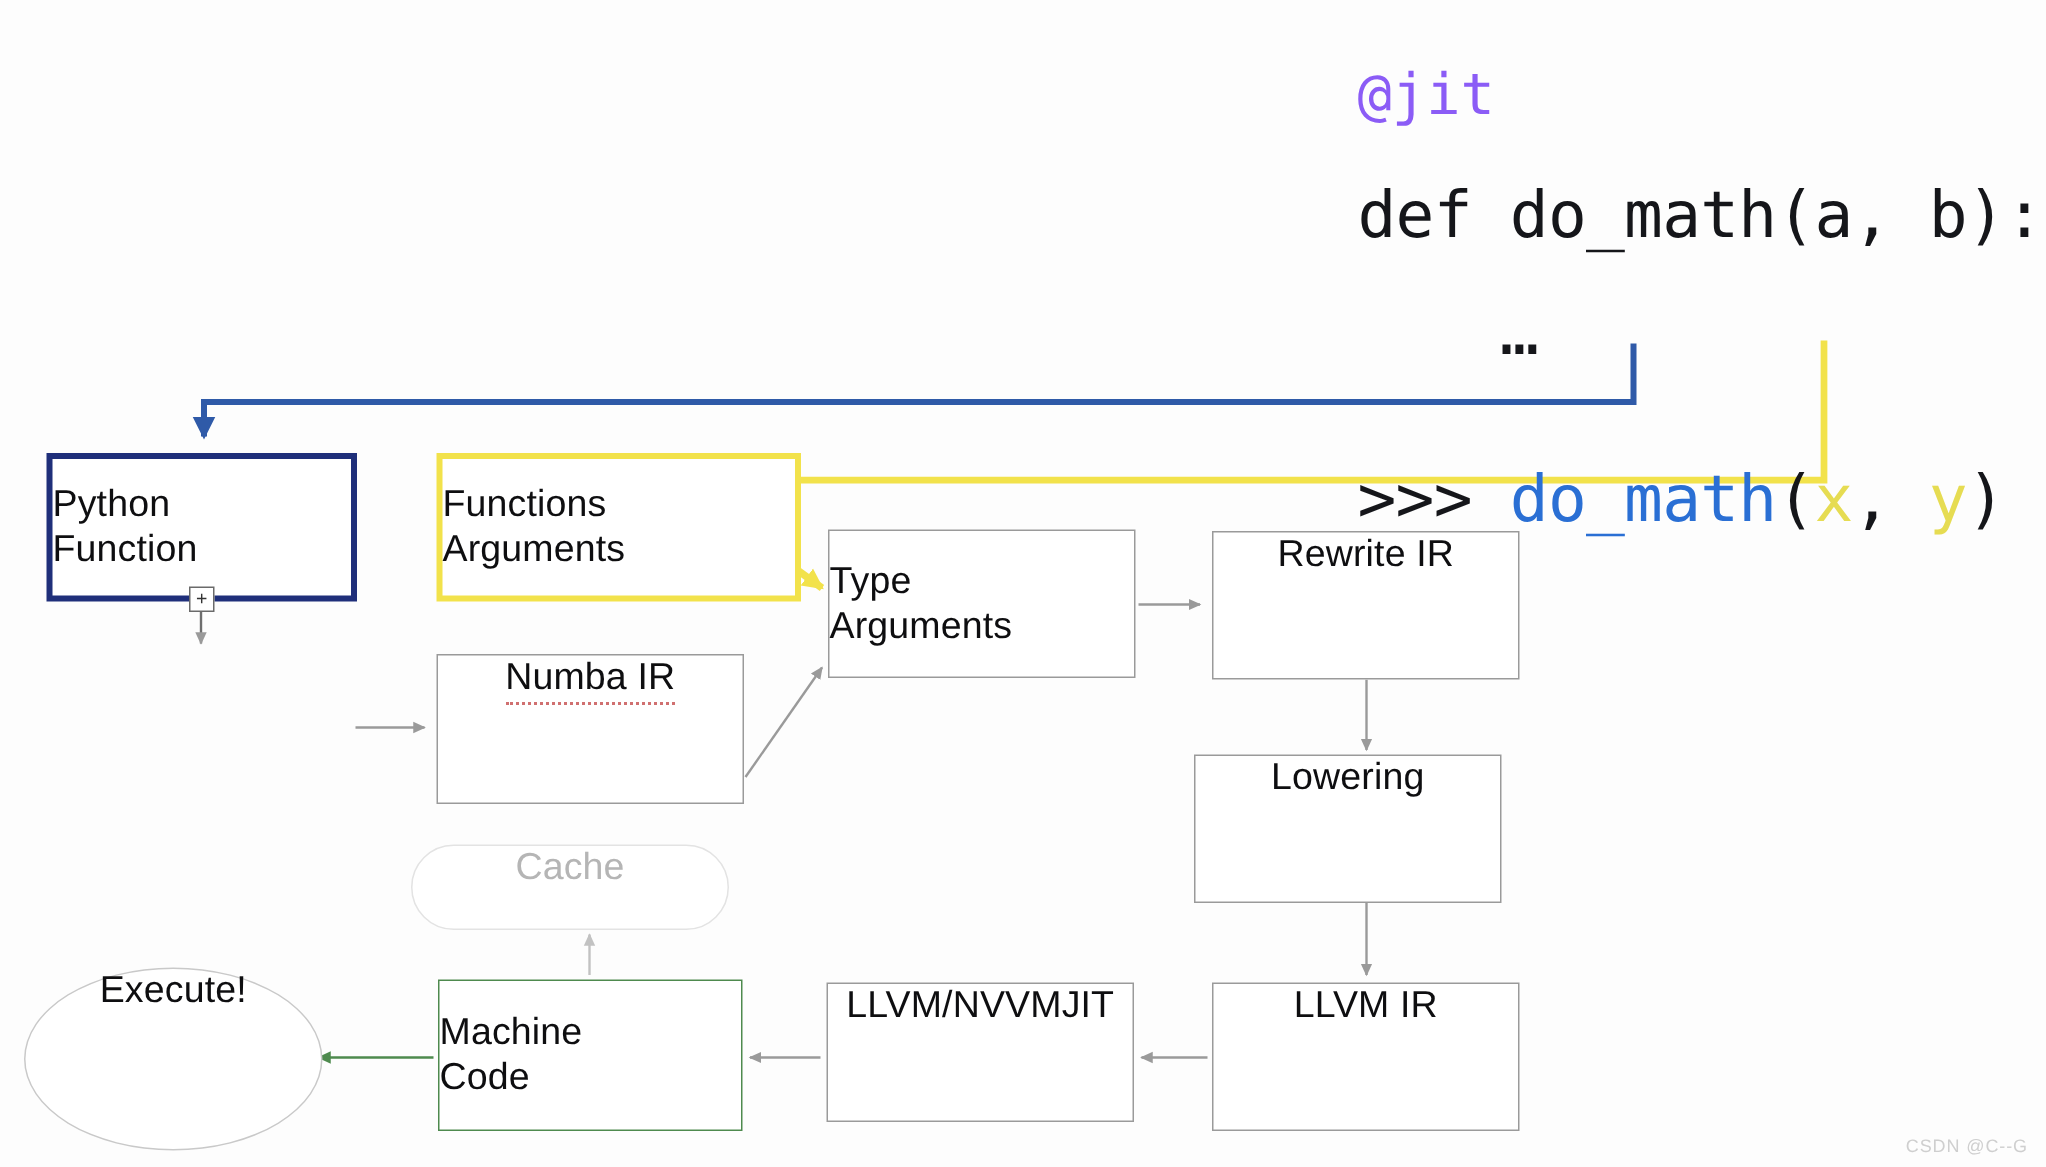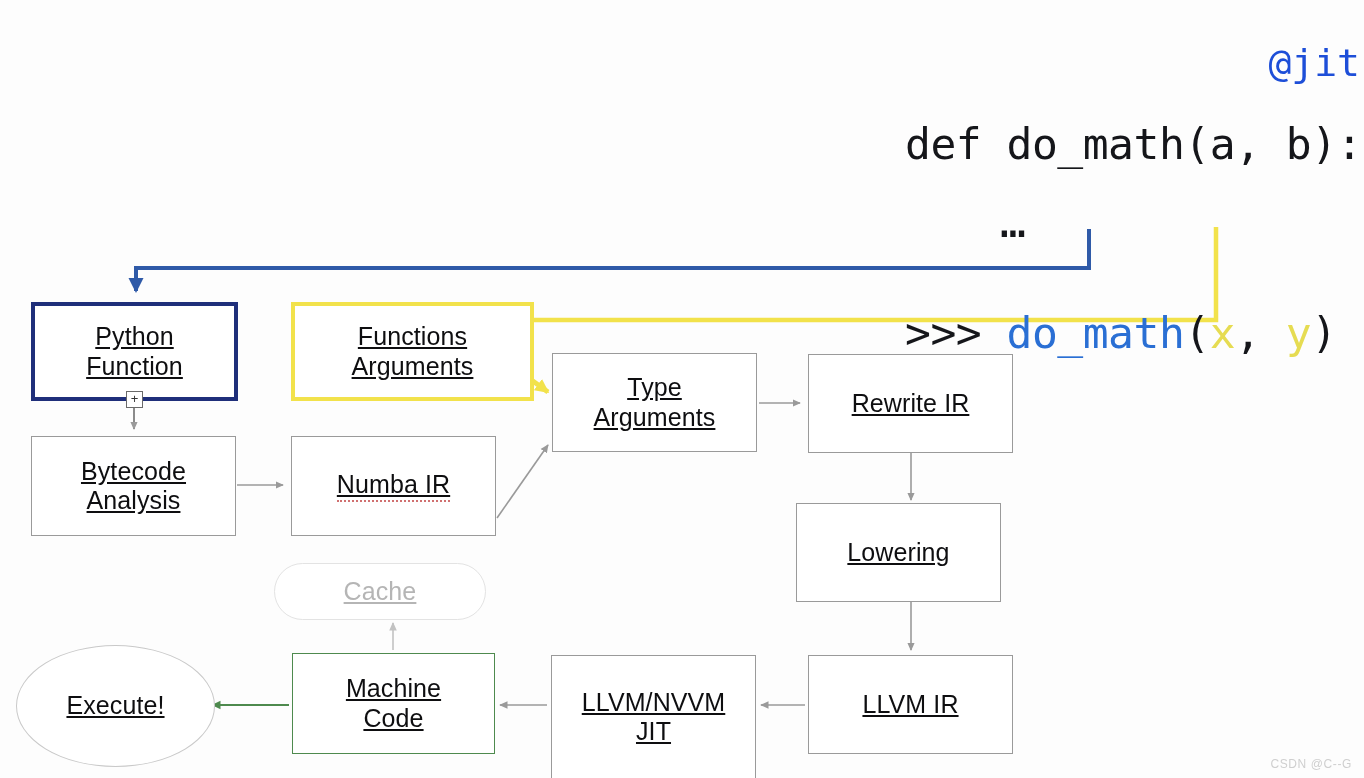--- a/index.html
+++ b/index.html
@@ -28,41 +28,40 @@
   .code-block {
     position: absolute;
     left: 905px;
     top: 6px;
     width: 455px;
     font-family: "DejaVu Sans Mono", monospace;
     line-height: 1.12;
     white-space: pre;
   }
   .code-line { display: block; }
-  .cl-jit     { font-size: 38px; color: #1d4ed8; letter-spacing: 0px; text-align: right; }
+  .cl-jit     { font-size: 38px; color: #8b5cf6; letter-spacing: 0px; }
   .cl-def     { font-size: 43px; color: #15161a; letter-spacing: -0.5px; }
   .cl-ellipsis{ font-size: 43px; color: #15161a; padding-left: 95px; line-height: 0.85; }
   .cl-call    { font-size: 43px; color: #15161a; letter-spacing: -0.5px; margin-top: 32px; }
   .tok-fn     { color: #2a6fd4; }
   .tok-arg    { color: #e6dc52; }
 
   
   .node {
     position: absolute;
     box-sizing: border-box;
     background: #ffffff;
     display: flex;
-    align-items: center;
+    align-items: flex-start;
     justify-content: center;
     text-align: center;
     color: #0e0e10;
     font-size: 25px;
     line-height: 1.18;
     letter-spacing: 0.1px;
-    text-decoration: underline;
   }
   .node.gray   { border: 1.6px solid #9a9a9a; }
   .node.navy   { border: 4px solid #1f2f7a; }
   .node.yellow { border: 4px solid #f2e24b; }
   .node.green  { border: 1.8px solid #4e8a4e; }
   .node.cache  {
     border: 1.8px solid #e3e3e3;
     border-radius: 30px;
     color: #b5b5b5;
   }
@@ -187,24 +186,20 @@
     <span>Function</span>
   </div>
 
   <div class="collapse-ctl">+</div>
 
   <div class="node yellow" style="left:291px; top:302px; width:243px; height:99px; flex-direction:column;">
     <span>Functions</span>
     <span>Arguments</span>
   </div>
 
-  <div class="node gray" style="left:31px; top:436px; width:205px; height:100px; flex-direction:column;">
-    <span>Bytecode</span>
-    <span>Analysis</span>
-  </div>
 
   <div class="node gray" style="left:291px; top:436px; width:205px; height:100px;">
     <span class="misspelled" style="border-bottom:2px dotted #d07070; padding-bottom:1px;">Numba IR</span>
   </div>
 
   <div class="node gray" style="left:552px; top:353px; width:205px; height:99px; flex-direction:column;">
     <span>Type</span>
     <span>Arguments</span>
   </div>
 
@@ -213,21 +208,21 @@
   </div>
 
   <div class="node gray" style="left:796px; top:503px; width:205px; height:99px;">
     <span>Lowering</span>
   </div>
 
   <div class="node gray" style="left:808px; top:655px; width:205px; height:99px;">
     <span>LLVM IR</span>
   </div>
 
-  <div class="node gray" style="left:551px; top:655px; width:205px; height:124px; flex-direction:column;">
+  <div class="node gray" style="left:551px; top:655px; width:205px; height:93px; flex-direction:row;">
     <span>LLVM/NVVM</span>
     <span>JIT</span>
   </div>
 
   <div class="node green" style="left:292px; top:653px; width:203px; height:101px; flex-direction:column;">
     <span>Machine</span>
     <span>Code</span>
   </div>
 
   <div class="node cache" style="left:274px; top:563px; width:212px; height:57px;">

